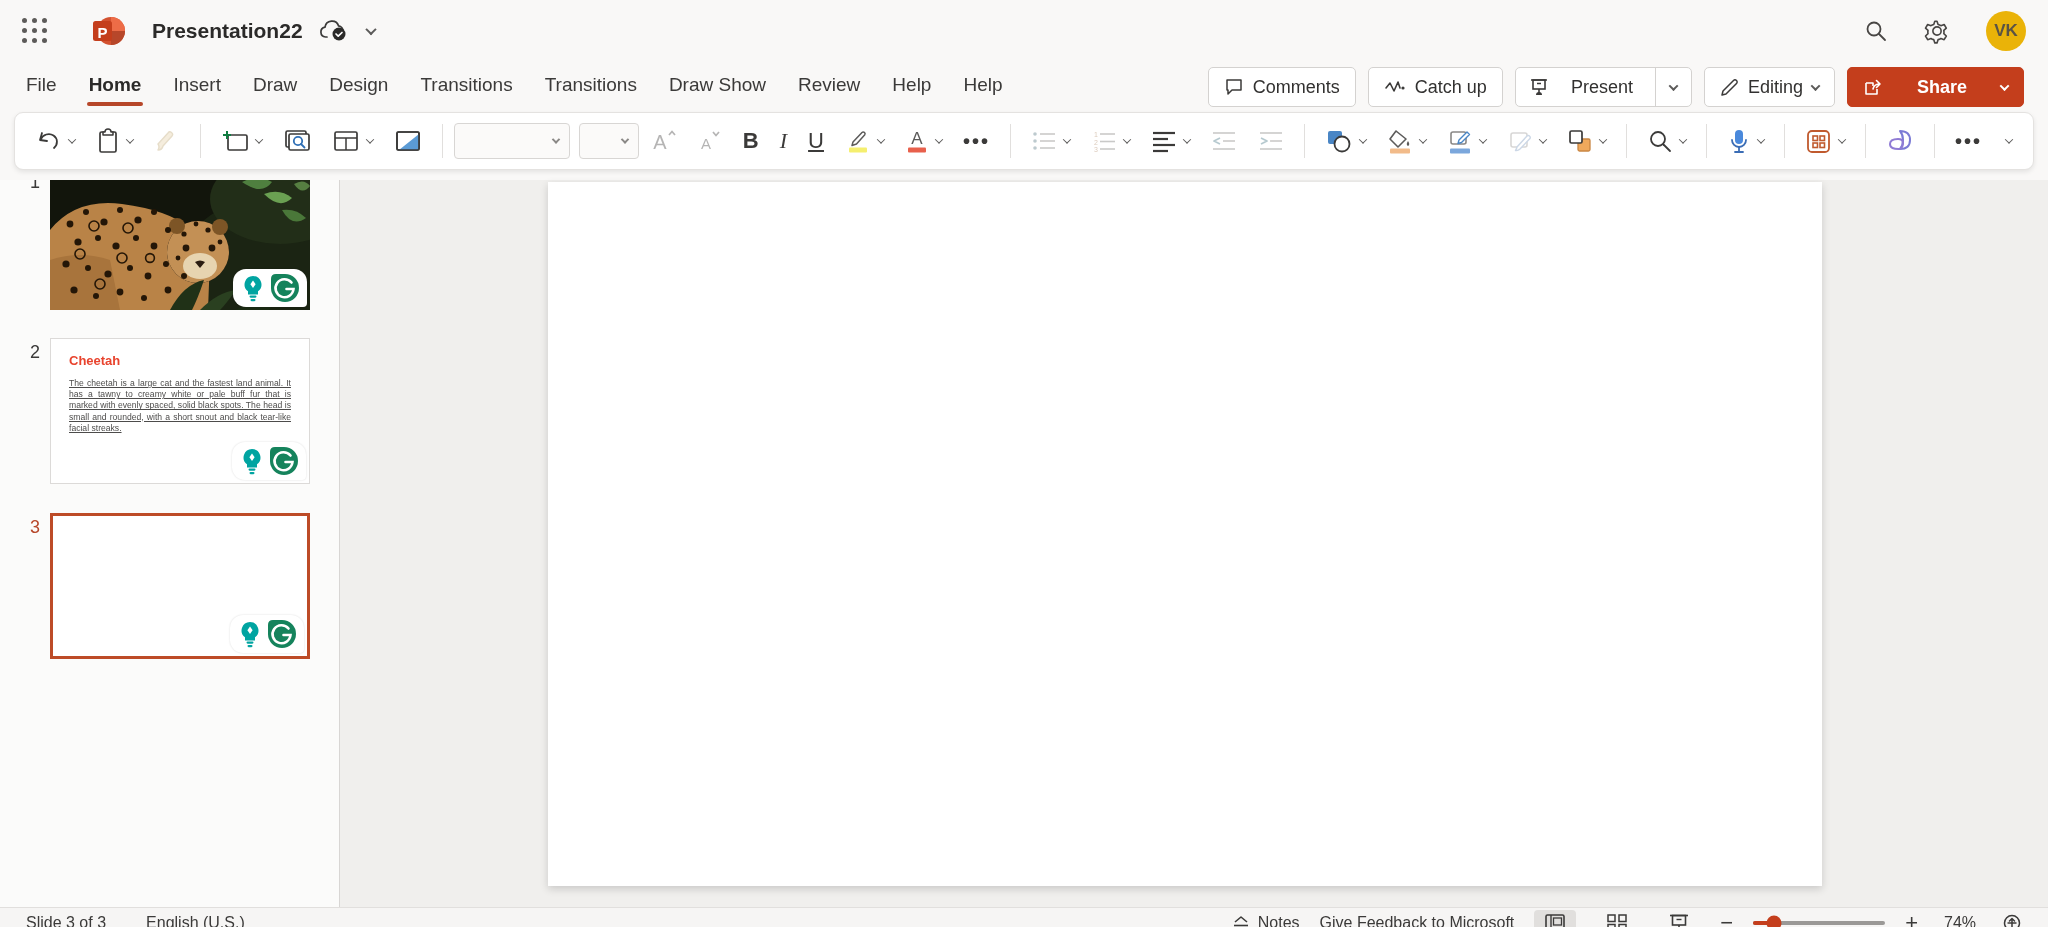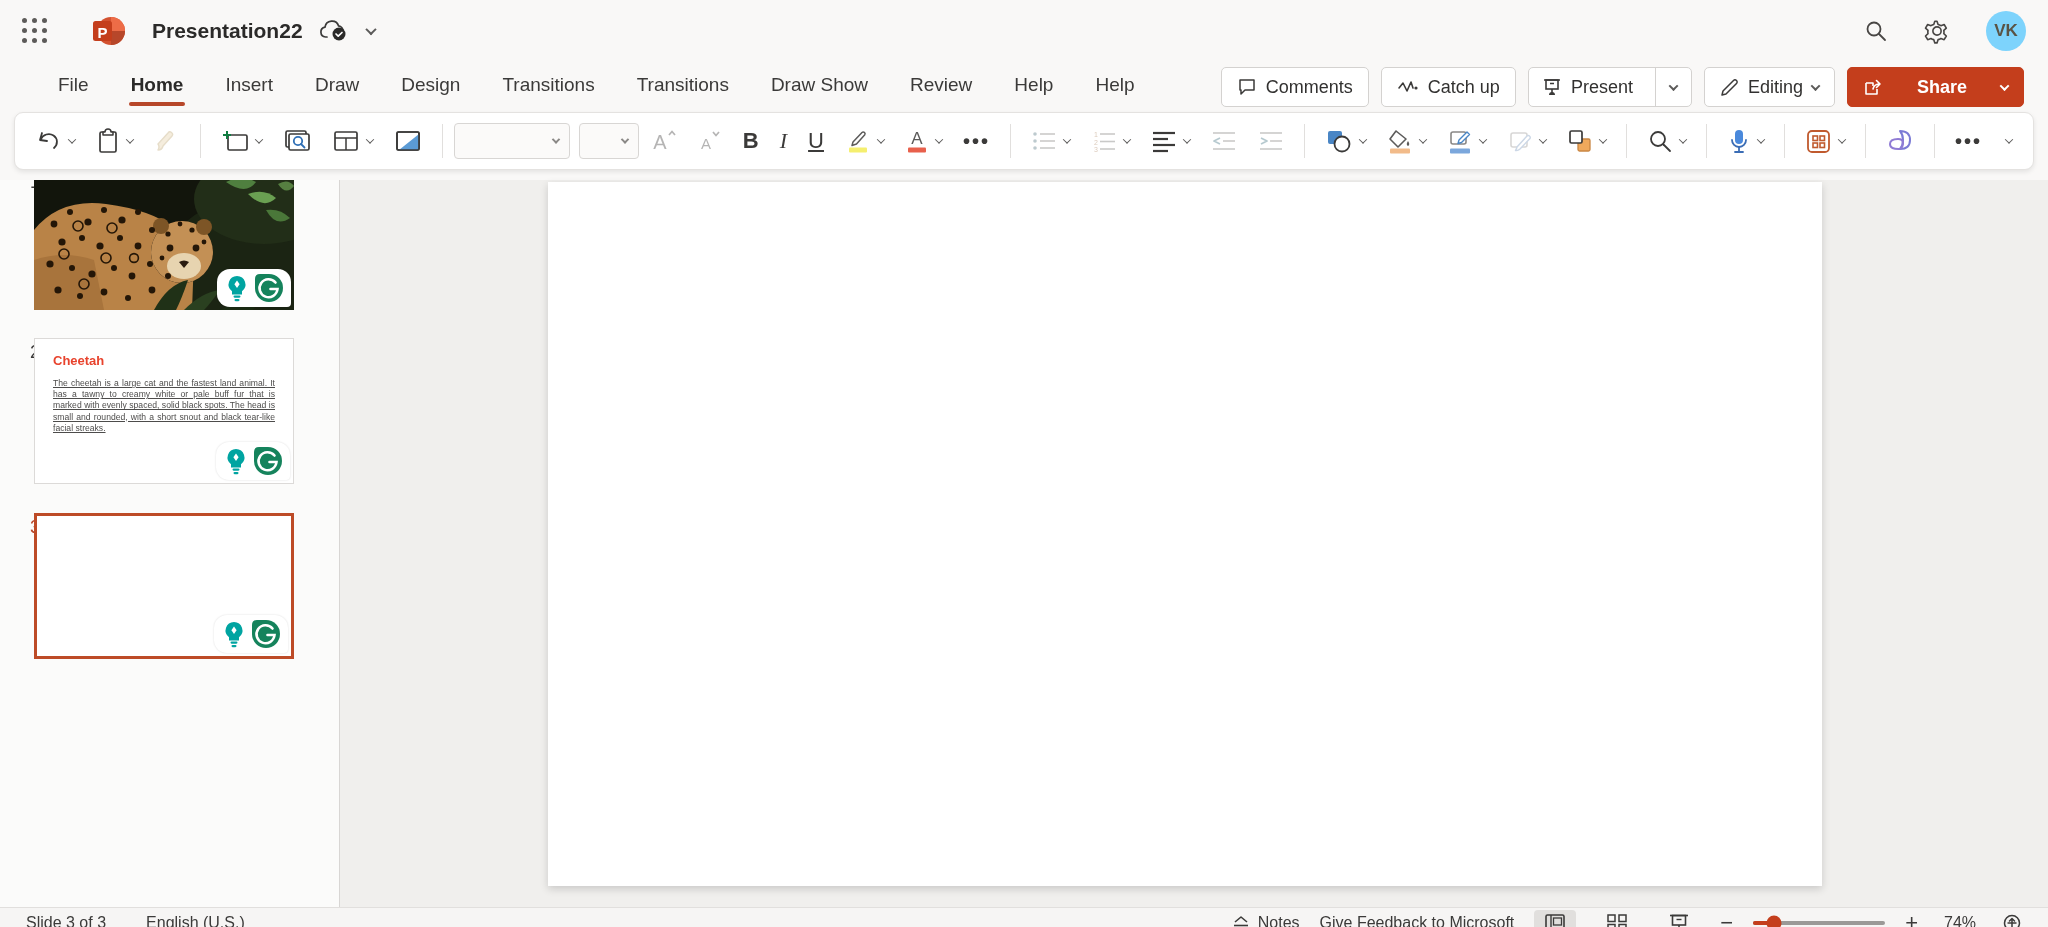--- a/index.html
+++ b/index.html
@@ -9,33 +9,33 @@
   
   .titlebar { height:62px; display:flex; align-items:center; padding:0 22px; background:#f9f8f7; }
   .waffle { width:26px; height:26px; display:grid; grid-template-columns:repeat(3,1fr); gap:4px; cursor:pointer; }
   .waffle i { width:5px; height:5px; border-radius:50%; background:#5d5b59; }
   .applogo { margin-left:44px; }
   .doc-title { margin-left:26px; font-size:21px; font-weight:700; color:#2b2a29; }
   .saved-icon { margin-left:16px; display:flex; }
   .tchev { margin-left:18px; }
   .chev { display:inline-block; width:8px; height:8px; border-right:2px solid #5c5b5a; border-bottom:2px solid #5c5b5a; transform:rotate(45deg) translate(-1px,-1px); }
   .tb-right { margin-left:auto; display:flex; align-items:center; gap:36px; }
-  .avatar { width:40px; height:40px; border-radius:50%; background:#7dd3fc; color:#5a5345; font-weight:700; font-size:17px; display:flex; align-items:center; justify-content:center; }
+  .avatar { width:40px; height:40px; border-radius:50%; background:#eab308; color:#5a5345; font-weight:700; font-size:17px; display:flex; align-items:center; justify-content:center; }
 
   
   .menubar { height:50px; display:flex; align-items:center; padding:0 24px; background:#f9f8f7; }
-  .menu-items { display:flex; align-items:center; gap:38px;margin-left:32px; }
+  .menu-items { display:flex; align-items:center; gap:28px; }
   .menu-item { font-size:19px; color:#3b3a39; cursor:pointer; position:relative; padding:6px 2px 10px; }
   .menu-item.active { font-weight:700; color:#2b2a29; }
   .menu-item.active::after { content:""; position:absolute; left:0; right:0; bottom:0; height:4px; border-radius:2px; background:#b7472a; }
   .mb-right { margin-left:auto; display:flex; align-items:center; gap:12px; }
   .hbtn { height:40px; display:flex; align-items:center; gap:9px; padding:16px 15px; border:1px solid #d4d2d0; border-radius:5px; background:#fff; font-size:18px; color:#323130; cursor:pointer; }
   .hbtn .chev { width:7px; height:7px; }
   .split { padding:0; overflow:hidden; }
-  .split .main { display:flex; align-items:center; gap:9px; padding:0 13px; height:100%;text-align:center; }
+  .split .main { display:flex; align-items:center; gap:22px; padding:0 13px; height:100%;text-align:center; }
   .split .drop { display:flex; align-items:center; justify-content:center; width:36px; height:100%; border-left:1px solid #d4d2d0; }
   .share { background:#c43e1c; border-color:#c43e1c; color:#fff; font-weight:600;gap:34px; }
   .share .chev { border-color:#fff; }
 
   
   .ribbon-zone { padding:0 14px 10px; background:#f9f8f7; }
   .ribbon { height:58px; background:#fff; border:1px solid #e4e2e0; border-radius:9px; box-shadow:0 2px 5px rgba(0,0,0,.09); display:flex; align-items:center; padding:0 12px; gap:3px; }
   .rbtn { height:44px; display:flex; align-items:center; gap:7px; padding:0 9px; border-radius:5px; cursor:pointer; }
   .rbtn .chev { width:6px; height:6px; border-width:1.7px; }
   .rsep { width:1px; height:34px; background:#e1dfdd; margin:0 8px; flex:none; }
@@ -44,21 +44,21 @@
   .glyph { font-size:22px; color:#3b3a39; }
   .dim .glyph, .dim svg { opacity:.45; }
   .dots { font-size:20px; letter-spacing:2px; color:#3b3a39; font-weight:700; }
   .rspacer { flex:1; }
 
   
   .workspace { display:flex; height:727px; }
   .thumbpanel { position:relative; width:340px; flex:none; background:#fbfbfa; border-right:1px solid #d8d6d4; overflow:hidden; }
   .thumb-num { position:absolute; left:20px; width:20px; text-align:right; font-size:18px; color:#3b3a39; }
   .thumb-num.sel { color:#b7472a; }
-  .thumb { position:absolute; left:34px; width:260px; height:146px; background:#fff; border:1px solid #dcdad8; cursor:pointer; }
+  .thumb { position:absolute; left:50px; width:260px; height:146px; background:#fff; border:1px solid #dcdad8; cursor:pointer; }
   .thumb.sel { border:3px solid #bd4b27; }
   .thumb .gpill { position:absolute; right:3px; bottom:3px; width:74px; height:38px; background:#fff; border-radius:13px 13px 4px 13px; box-shadow:0 0 2px rgba(0,0,0,.15); display:flex; align-items:center; justify-content:center; gap:3px; }
   .t2-title { margin:14px 0 0 18px; font-size:13px; font-weight:700; color:#e8432d; }
   .t2-body { margin:10px 18px 0; font-size:8.6px; line-height:1.3; text-align:justify; color:#4d4c4b;text-decoration:underline; }
 
   .canvas { flex:1; position:relative; background:#f0efed; }
   .slide-surface { position:absolute; left:208px; top:2px; width:1274px; height:704px; background:#fff; box-shadow:0 3px 8px rgba(0,0,0,.16); }
 
   
   .statusbar { height:30px; background:#f6f5f4; border-top:1px solid #e1dfdd; display:flex; align-items:center; padding:0 26px; font-size:16px; color:#3b3a39; }

